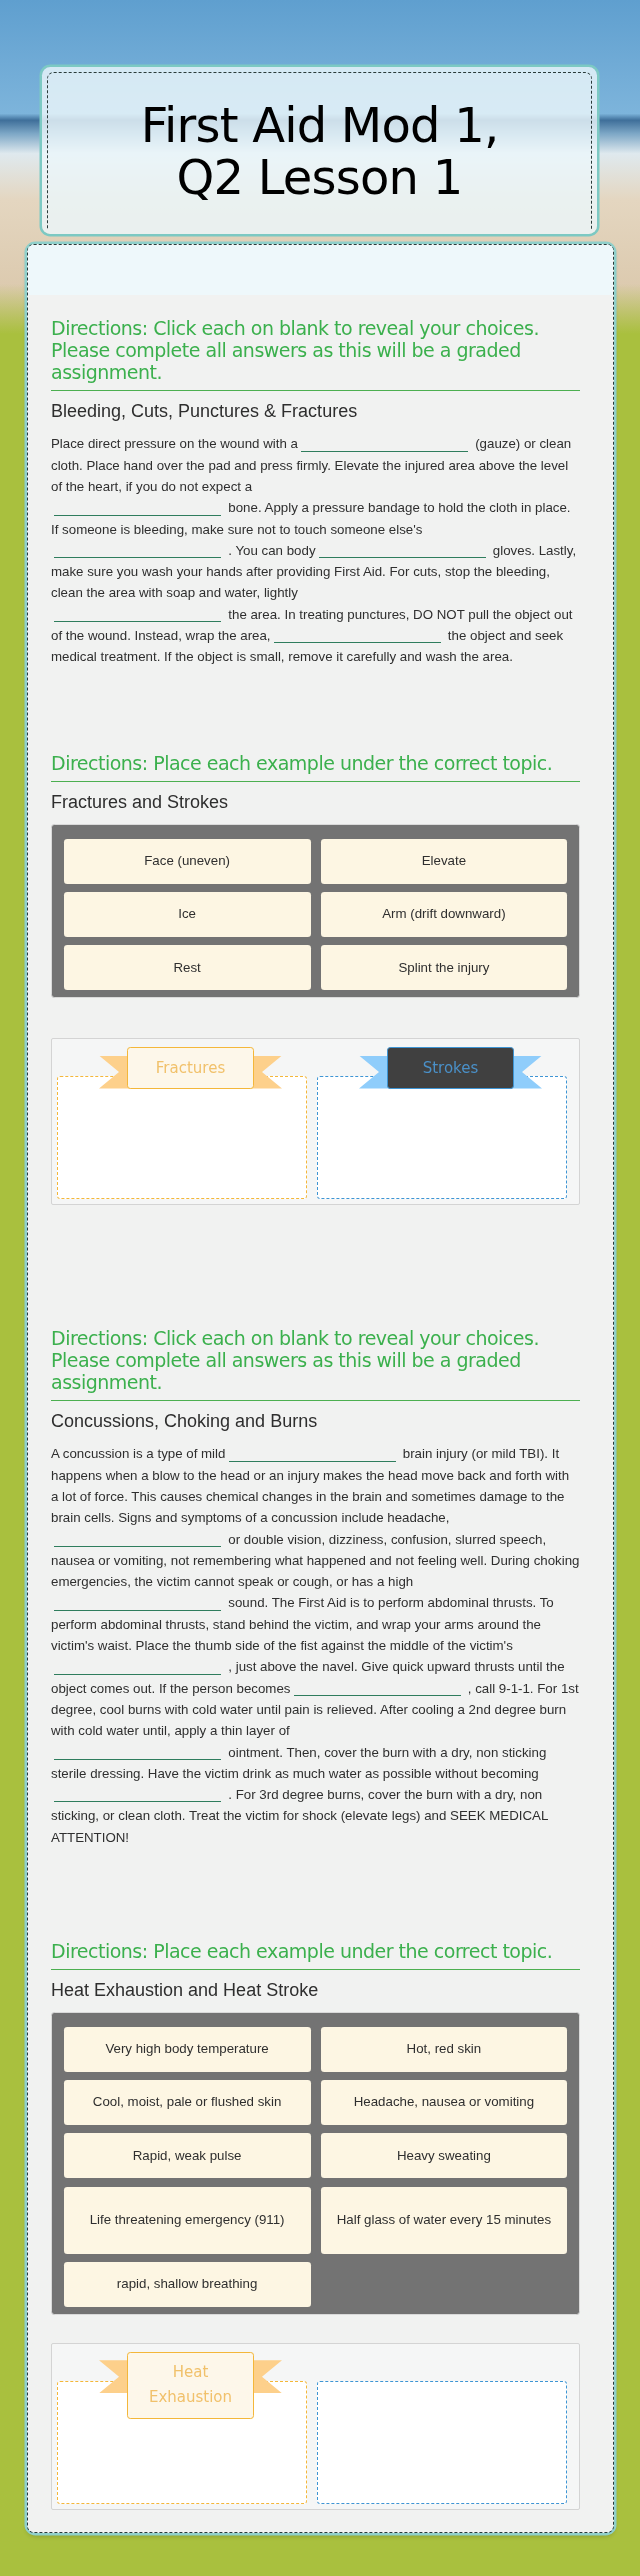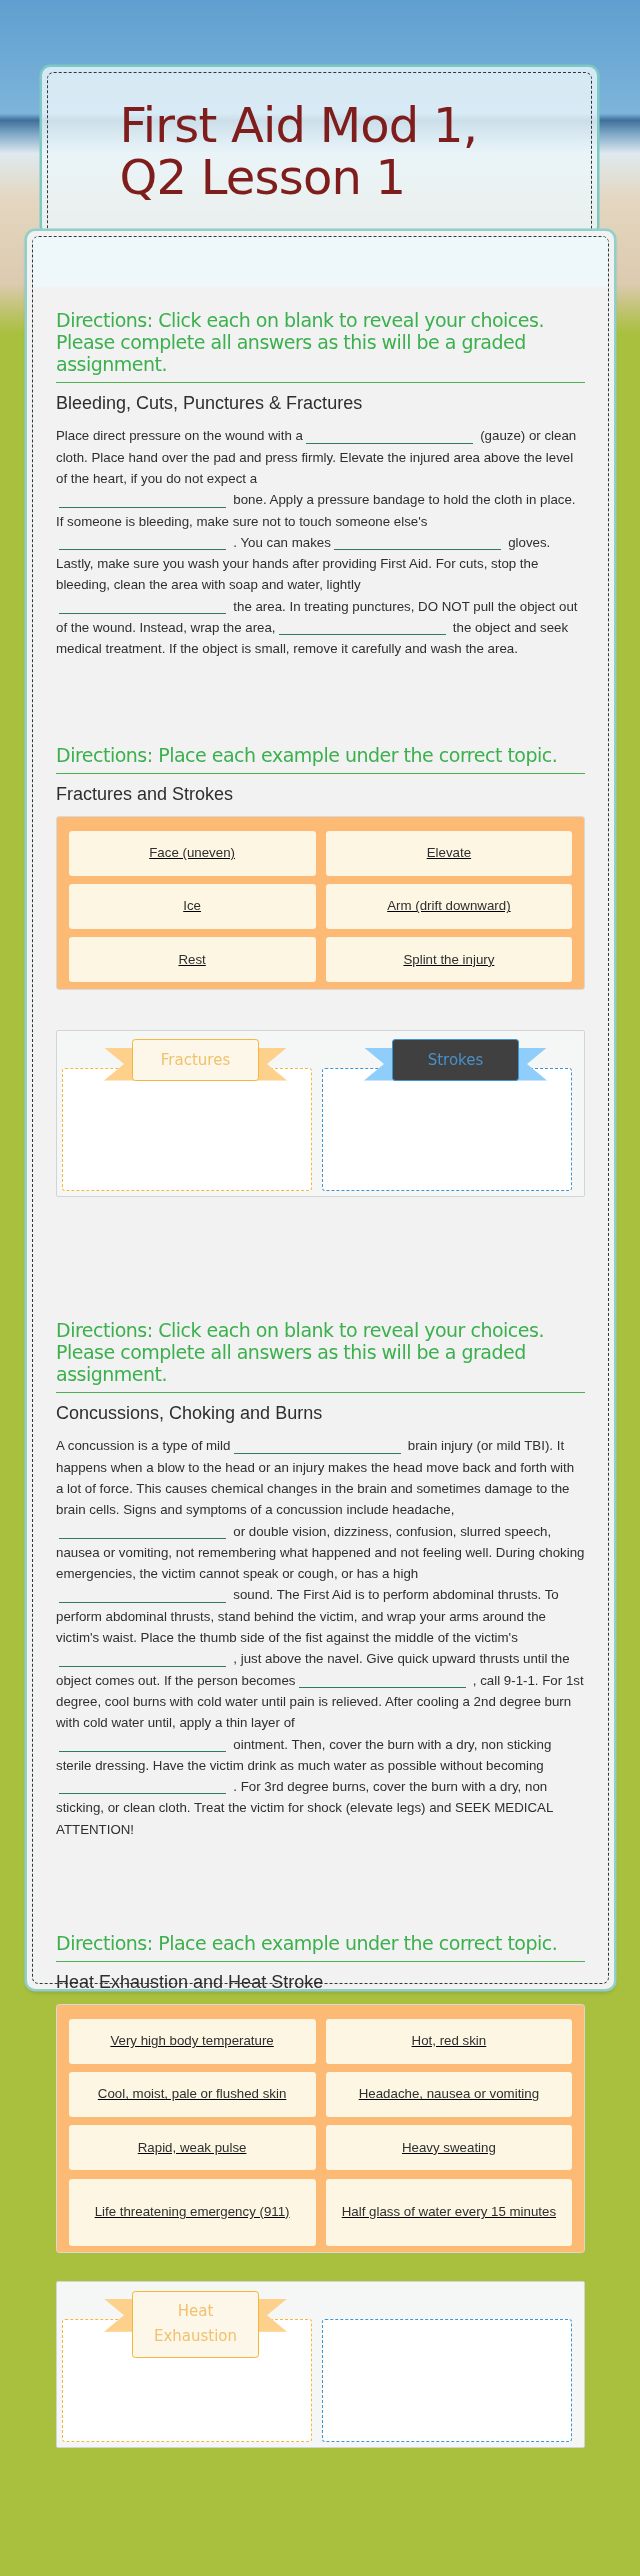--- a/index.html
+++ b/index.html
@@ -26,28 +26,27 @@
     box-shadow: 0 0 0 2.5px #7cc9c3;
     padding: 5px;
   }
   .header-inner {
     width: 100%; height: 100%;
     border: 1.7px dashed #2a3b3a; border-bottom: none;
     border-radius: 6.7px 6.7px 0 0;
     display: flex; align-items: center; justify-content: center;
   }
   .page-title {
-    color: #7f1d1d; font-size: 48px; line-height: 52px; 
+    color: #000000; font-size: 48px; line-height: 52px; text-align: center;
     font-family: "DejaVu Sans", sans-serif; font-weight: normal; letter-spacing: -0.8px;
   }
   .main-card {
-    position: absolute; left: 27px; top: 231px; width: 587px; height: 1758px;
+    position: absolute; left: 27px; top: 244px; width: 587px; height: 2289px;
     background: #f1f2f1; border-radius: 8.3px;
     box-shadow: 0 0 0 2.5px #8fd0cb, 0 2.5px 5px rgba(0,0,0,0.2);
-    padding: 5px;
   }
   .main-inner {
     width: 100%; height: 100%;
     border: 1.7px dashed #2a3b3a; border-radius: 6.7px;
     position: relative;
   }
   .main-top-band {
     height: 50px; background: #eef8fb; border-radius: 5px 5px 0 0;
   }
   .section { position: absolute; left: 23px; width: 529px; }
@@ -61,25 +60,24 @@
   }
   .para {
     font-size: 13.3px; color: #2f2f2f; line-height: 21.3px;
   }
   .blank {
     display: inline-block; width: 167px; height: 11.7px;
     border-bottom: 1.3px solid #2f7d5d; vertical-align: -3.3px; margin: 0 3.3px;
     cursor: pointer;
   }
   .tiles {
-    background: #fdba74; border: 0.8px solid #d9d9d9; border-radius: 3.3px;
+    background: #737373; border: 0.8px solid #d9d9d9; border-radius: 3.3px;
     padding: 13.3px 11.7px 6.7px 11.7px;
     display: grid; grid-template-columns: 1fr 1fr; column-gap: 10px; row-gap: 8.3px;
     align-items: start;
-    text-decoration: underline;
   }
   .tile {
     background: #fdf6e3; border-radius: 3.3px; min-height: 45px;
     display: flex; align-items: center; justify-content: center; text-align: center;
     padding: 6.7px 15px; font-size: 13.3px; color: #2f2f2f; line-height: 22px;
     cursor: grab;
   }
   .tile.tall { min-height: 67px; }
   .bins {
     margin-top: 40px; background: #f5f6f6; border: 0.8px solid #d4d4d4; border-radius: 2px;
@@ -124,21 +122,21 @@
   <div class="main-inner">
     <div class="main-top-band"></div>
 
     <div class="section" style="top:72px;">
       <div class="directions">Directions:  Click each on blank to reveal your choices.  Please complete all answers as this will be a graded assignment.</div>
       <div class="sub-title">Bleeding, Cuts, Punctures &amp; Fractures</div>
       <p class="para">
         <span>Place direct pressure on the wound with a</span><span class="blank"></span>
         <span>(gauze) or clean cloth. Place hand over the pad and press firmly. Elevate the injured area above the level of the heart, if you do not expect a</span><br><span class="blank"></span>
         <span>bone. Apply a pressure bandage to hold the cloth in place. If someone is bleeding, make sure not to touch someone else's</span><br><span class="blank"></span>
-        <span>. You can makes</span><span class="blank"></span>
+        <span>. You can body</span><span class="blank"></span>
         <span>gloves. Lastly, make sure you wash your hands after providing First Aid. For cuts, stop the bleeding, clean the area with soap and water, lightly</span><br><span class="blank"></span>
         <span>the area. In treating punctures, DO NOT pull the object out of the wound. Instead, wrap the area,</span><span class="blank"></span>
         <span>the object and seek medical treatment. If the object is small, remove it carefully and wash the area.</span>
       </p>
     </div>
 
     <div class="section" style="top:507px;">
       <div class="directions">Directions:  Place each example under the correct topic.</div>
       <div class="sub-title">Fractures and Strokes</div>
       <div class="tiles">
@@ -185,20 +183,21 @@
       <div class="sub-title">Heat Exhaustion and Heat Stroke</div>
       <div class="tiles">
         <div class="tile">Very high body temperature</div>
         <div class="tile">Hot, red skin</div>
         <div class="tile">Cool, moist, pale or flushed skin</div>
         <div class="tile">Headache, nausea or vomiting</div>
         <div class="tile">Rapid, weak pulse</div>
         <div class="tile">Heavy sweating</div>
         <div class="tile tall">Life threatening emergency (911)</div>
         <div class="tile tall">Half glass of water every 15 minutes</div>
+        <div class="tile">rapid, shallow breathing</div>
       </div>
       <div class="bins" style="margin-top:28px;">
         <div class="bin orange"></div>
         <div class="bin blue"></div>
         <div class="ribbon orange tall">
           <div class="wing l"></div>
           <div class="wing r"></div>
           <div class="face" style="padding:0 16.7px;">Heat Exhaustion</div>
         </div>
       </div>

